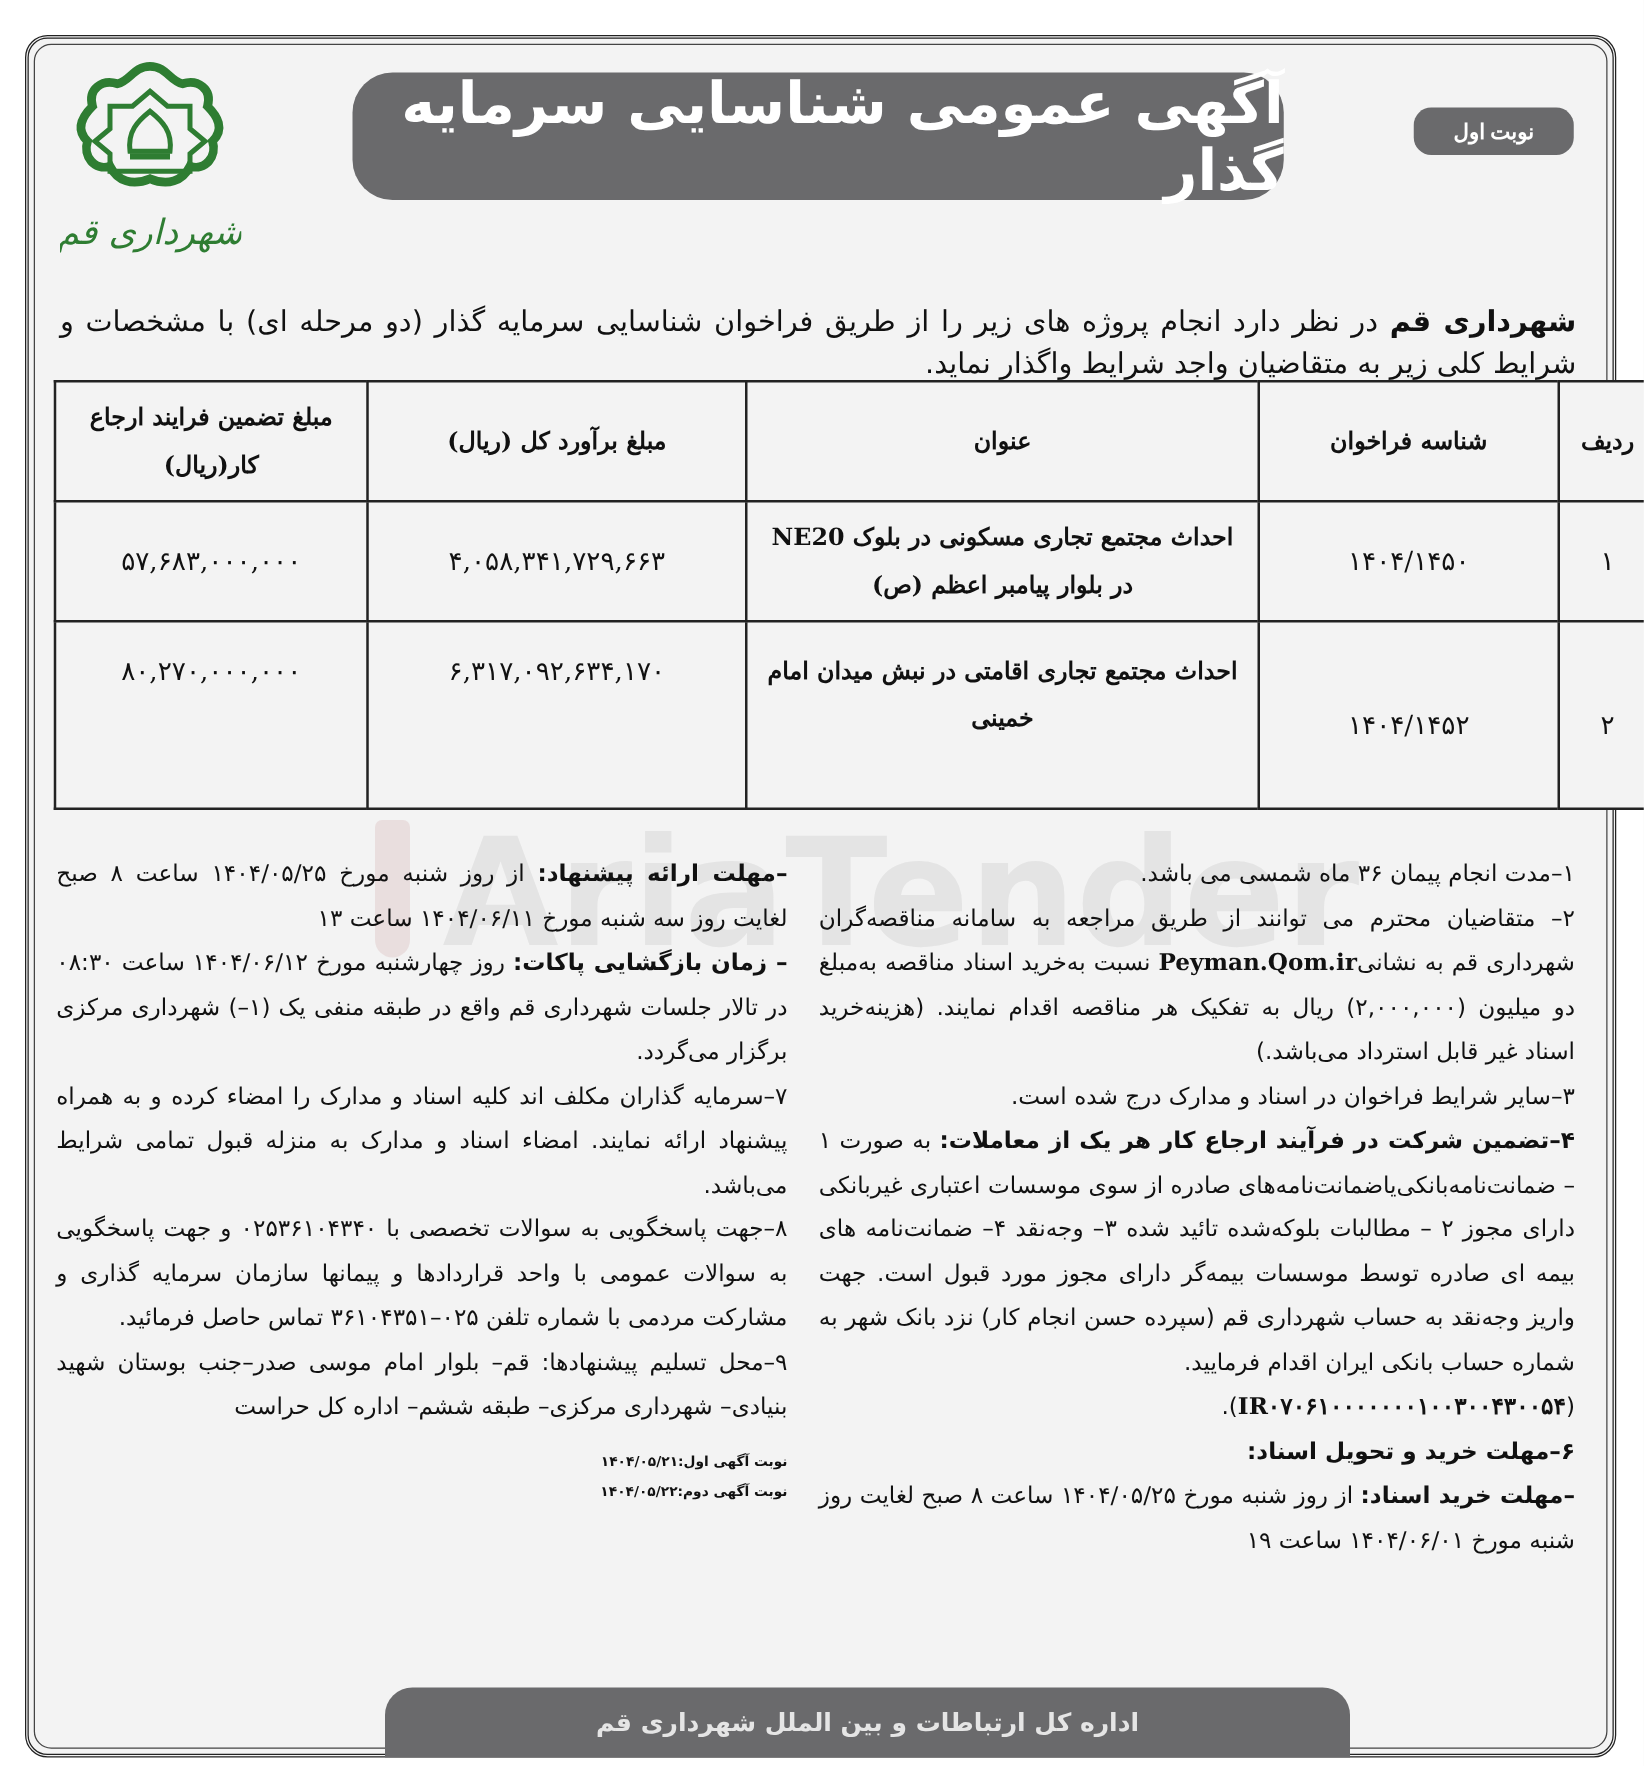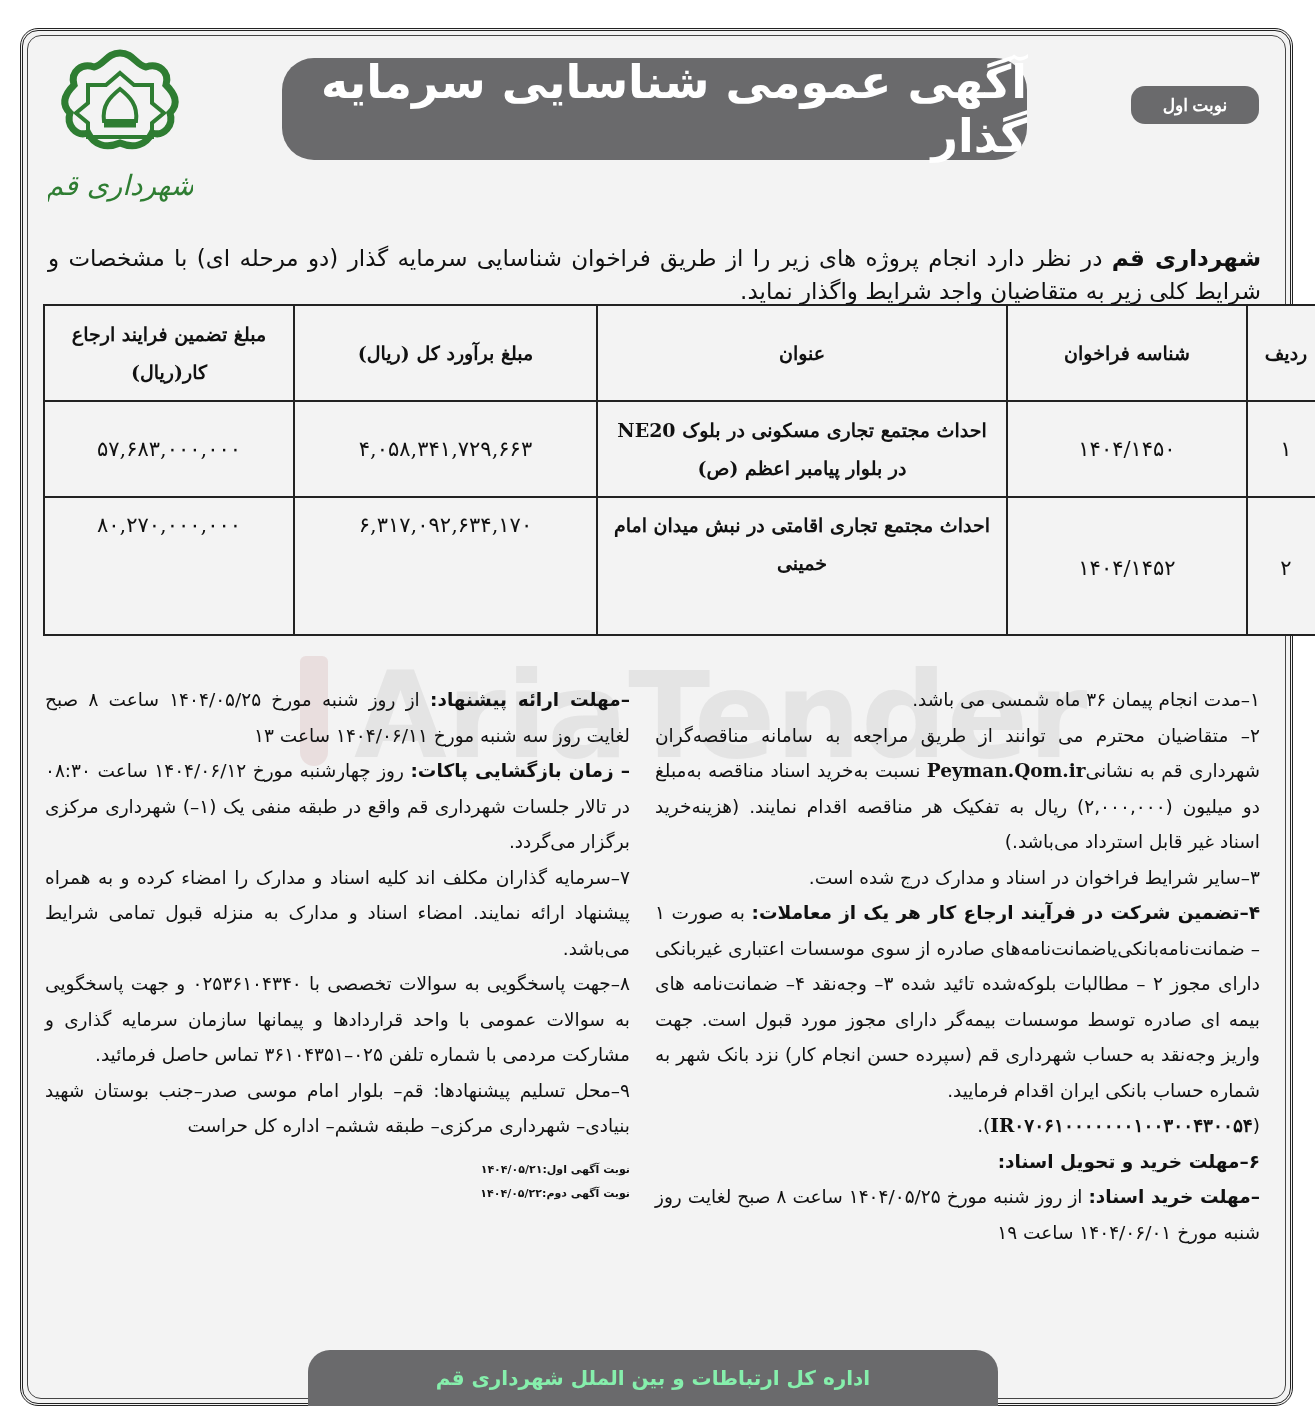--- a/index.html
+++ b/index.html
@@ -37,21 +37,21 @@
     position:absolute; left:43px; top:304px; width:1203px; border-collapse:collapse;
     direction:rtl; background:#f3f3f3; table-layout:fixed;
   }
   table.projects th, table.projects td {
     border:2px solid #222; text-align:center; vertical-align:middle;
     font-family:"DejaVu Serif", serif; font-weight:bold; font-size:19px; line-height:38px;
     padding:4px 10px;
   }
   table.projects th { height:86px; }
   table.projects tr.r1 td { height:86px; }
-  table.projects tr.r2 td { height:124px; vertical-align:top; padding-top:8px; }
+  table.projects tr.r2 td { height:124px; vertical-align:top; padding-top:20px; }
   table.projects td.num { font-weight:normal; font-size:21px; letter-spacing:2px; }
   .watermark {
     position:absolute; left:300px; top:656px; width:710px; height:120px;
     font-family:"DejaVu Sans", sans-serif; font-size:120px; font-weight:bold;
     color:rgba(160,160,160,0.18); line-height:120px; white-space:nowrap; pointer-events:none;
     display:flex; align-items:flex-start; gap:26px;
   }
   .wm-shield {
     width:95px; height:110px; border:14px solid rgba(200,150,150,0.22); border-radius:20px 20px 50px 50px;
     box-sizing:border-box;
@@ -60,22 +60,22 @@
     position:absolute; top:682px; direction:rtl; text-align:justify; text-align-last:right;
     font-size:18.5px; line-height:35.5px;
   }
   .col-right { left:655px; width:605px; }
   .col-left { left:45px; width:585px; }
   .col p { margin:0; }
   .col b { font-weight:bold; }
   .ltr { direction:ltr; unicode-bidi:embed; font-family:"DejaVu Serif", serif; font-weight:bold; }
   .dates { margin-top:14px !important; font-size:11px; font-weight:bold; line-height:24px; }
   .footer-pill {
-    position:absolute; left:308px; top:1350px; width:690px; height:56px;
-    background:#6a6a6c; border-radius:22px 22px 0 0; color:#86efac;
+    position:absolute; left:308px; top:1350px; width:772px; height:56px;
+    background:#6a6a6c; border-radius:22px 22px 0 0; color:#e5e5e5;
     display:flex; align-items:center; justify-content:center; direction:rtl;
     font-size:20px; font-weight:bold;
   }
 </style>
 </head>
 <body>
 
 <div class="frame">
   <div class="frame-inner"></div>
 </div>

